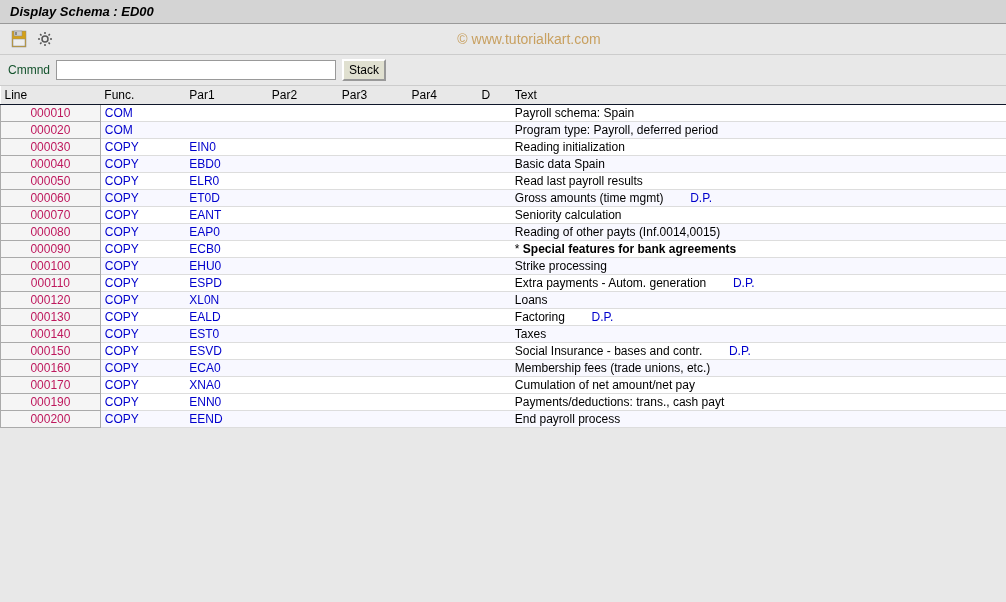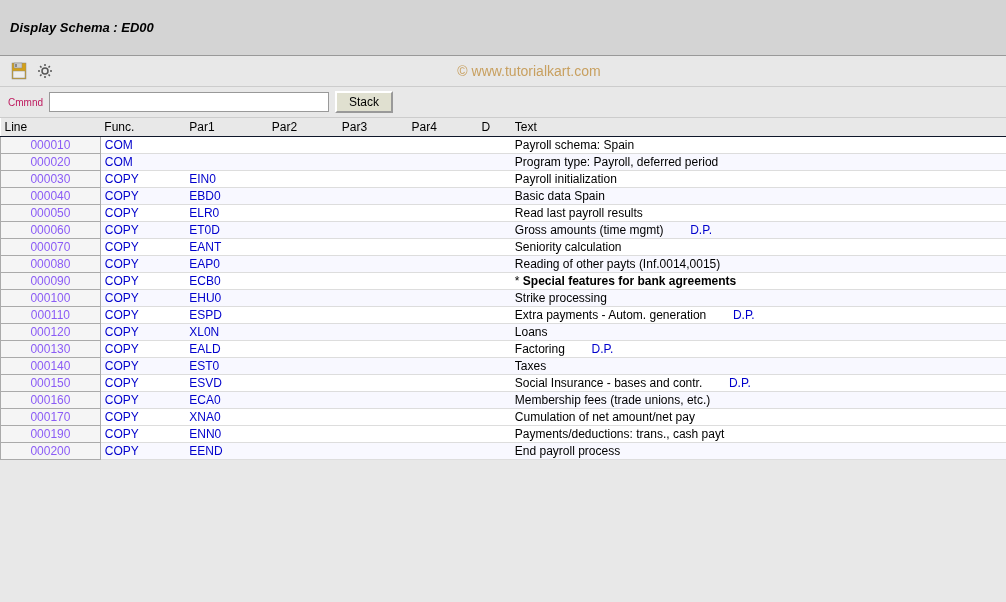--- a/index.html
+++ b/index.html
@@ -4,21 +4,21 @@
   <style>
     * { margin: 0; padding: 0; box-sizing: border-box; }
     body {
       font-family: Arial, sans-serif;
       font-size: 12px;
       background: #e8e8e8;
     }
     .title-bar {
       background: #d4d4d4;
       border-bottom: 1px solid #999;
-      padding: 20px 10px;
+      padding: 4px 10px;
       font-style: italic;
       font-weight: bold;
       font-size: 13px;
     }
     .toolbar {
       background: #e8e8e8;
       padding: 4px 8px;
       display: flex;
       align-items: center;
       gap: 4px;
@@ -41,33 +41,33 @@
     }
     .command-bar {
       background: #e8e8e8;
       padding: 4px 8px;
       display: flex;
       align-items: center;
       gap: 6px;
       border-bottom: 1px solid #ccc;
     }
     .command-label {
-      font-size: 10px;
-      color: #be185d;
+      font-size: 12px;
+      color: #14532d;
     }
     .command-input {
       width: 280px;
       height: 20px;
       border: 1px solid #999;
       background: white;
       font-size: 12px;
       padding: 1px 3px;
     }
     .stack-button {
-      padding: 2px 12px;
+      padding: 2px 5px;
       background: #e0e0d0;
       border: 2px solid #999;
       border-top-color: #fff;
       border-left-color: #fff;
       cursor: pointer;
       font-size: 12px;
     }
     .main-content {
       background: white;
       overflow: auto;
@@ -89,21 +89,21 @@
     }
     tbody tr {
       border-bottom: 1px solid #ddd;
     }
     td {
       padding: 1px 4px;
       font-size: 12px;
       white-space: nowrap;
     }
     .line-cell {
-      color: #8b5cf6;
+      color: #be185d;
       min-width: 50px;
       border: 1px solid #aaa;
       text-align: center;
       padding: 1px 2px;
     }
     .func-cell {
       color: #0000cc;
       min-width: 40px;
     }
     .par-cell {
@@ -187,21 +187,21 @@
           <td class="text-cell">Program type: Payroll, deferred period</td>
         </tr>
         <tr style="background: white;">
           <td class="line-cell">000030</td>
           <td class="func-cell">COPY</td>
           <td class="par-cell">EIN0</td>
           <td class="par-cell"></td>
           <td class="par-cell"></td>
           <td class="par-cell"></td>
           <td class="d-cell"></td>
-          <td class="text-cell">Payroll initialization</td>
+          <td class="text-cell">Reading initialization</td>
         </tr>
         <tr style="background: rgb(248, 248, 255);">
           <td class="line-cell">000040</td>
           <td class="func-cell">COPY</td>
           <td class="par-cell">EBD0</td>
           <td class="par-cell"></td>
           <td class="par-cell"></td>
           <td class="par-cell"></td>
           <td class="d-cell"></td>
           <td class="text-cell">Basic data Spain</td>

